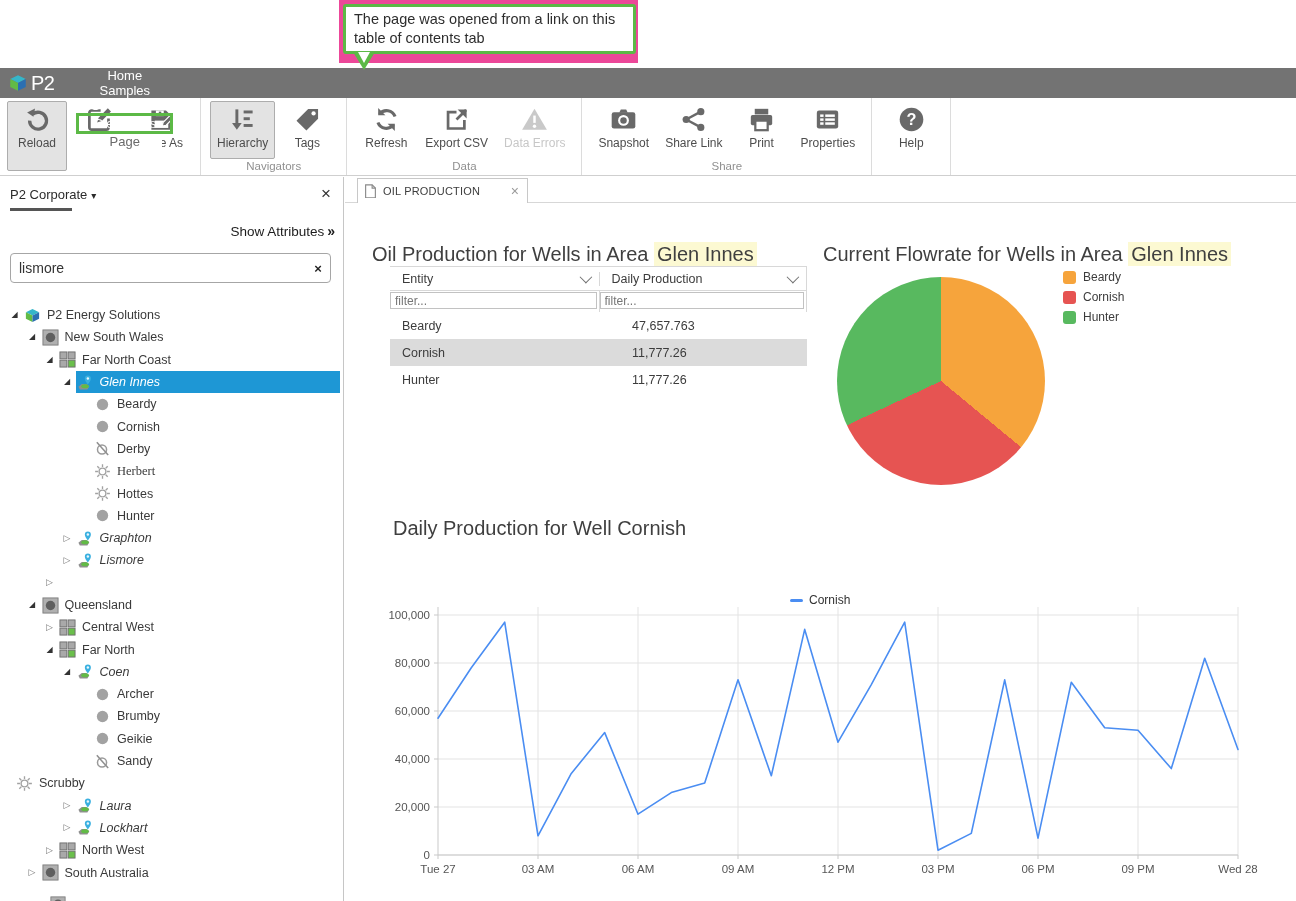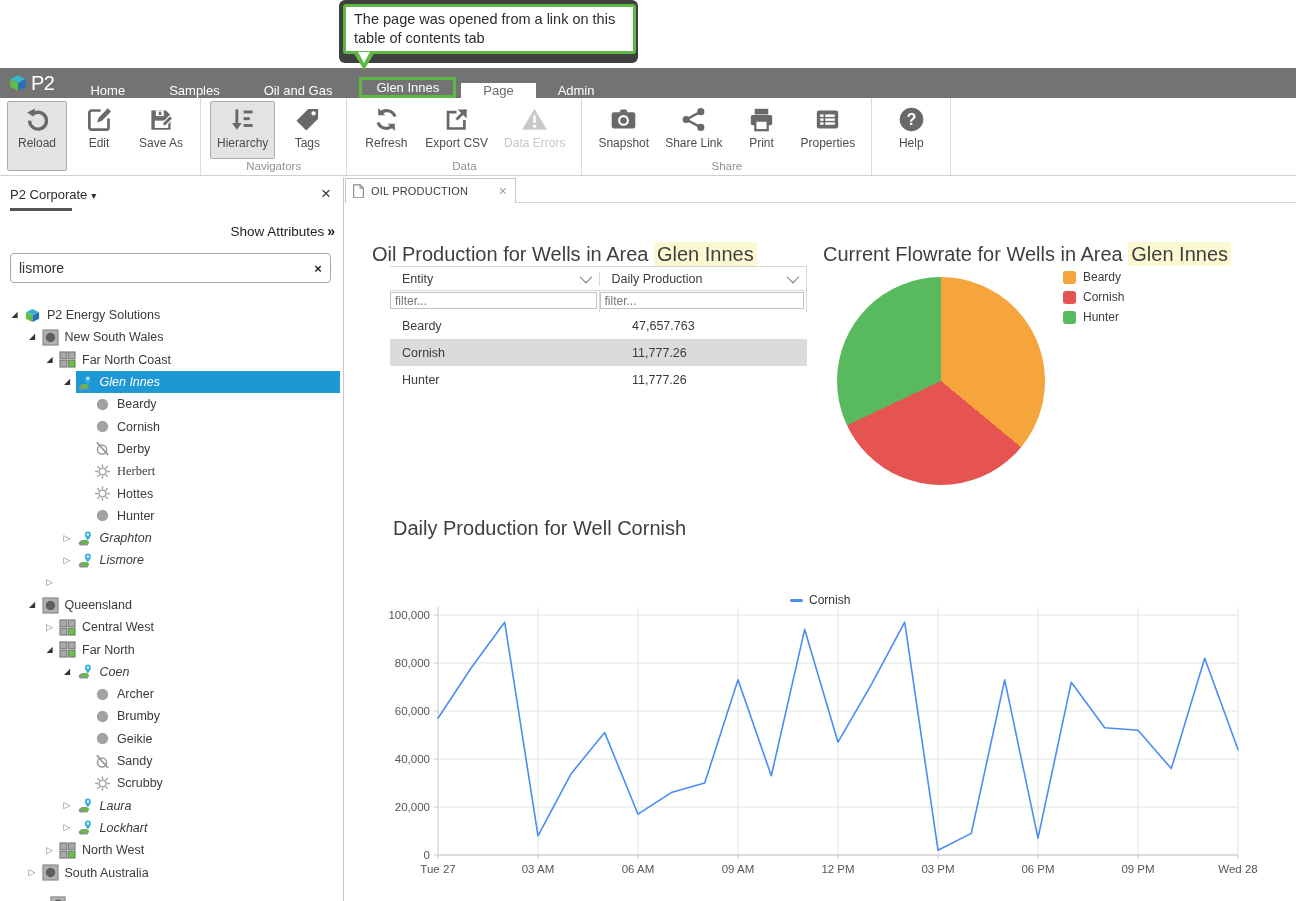--- a/index.html
+++ b/index.html
@@ -1,20 +1,20 @@
 <!DOCTYPE html>
 <html><head>
 <meta charset="utf-8">
 <style>
   html,body{margin:0;padding:0;background:#fff;}
   #app{position:relative;width:1296px;height:901px;background:#fff;overflow:hidden;
        font-family:"Liberation Sans",sans-serif;-webkit-font-smoothing:antialiased;}
 
   
-  .callout-block{position:absolute;left:339px;top:0;width:299px;height:63px;background:#404040;z-index:30;border-radius:6px;}
+  .callout-block{position:absolute;left:339px;top:0;width:299px;height:63px;background:#ec4899;z-index:30;}
   .callout-box{position:absolute;left:4px;top:4px;width:271px;height:38px;background:#fff;
                border:3px solid #5cb946;border-radius:3px;padding:3px 8px;font-size:14.5px;color:#2d2d2d;line-height:1.3;}
   .tail-outer{position:absolute;left:14px;top:52px;width:0;height:0;z-index:31;
               border-left:11px solid transparent;border-right:11px solid transparent;border-top:18px solid #5cb946;}
   .tail-inner{position:absolute;left:19px;top:52px;width:0;height:0;z-index:32;
               border-left:6px solid transparent;border-right:6px solid transparent;border-top:11px solid #fff;}
 
   
   .navbar{position:absolute;left:0;top:68px;width:100%;height:30px;background:#737373;display:flex;align-items:stretch;z-index:10;}
   .nav-logo{display:flex;align-items:center;padding:0 14px 0 8px;}
@@ -63,21 +63,21 @@
   .tree-icon{width:17px;height:17px;margin-right:6px;flex:none;}
   .tree-icon svg{width:100%;height:100%;display:block;}
   .tree-row.area .tree-label{font-style:italic;}
   .tree-row.selected .tree-sel{background:#1e97d5;}
   .tree-row.selected .tree-label{color:#fff;}
   .partial-icon{position:absolute;left:50px;top:719px;width:16px;height:16px;}
 
   
   .content{position:absolute;left:345px;top:177px;right:0;bottom:0;background:#fff;}
   .tabstrip{position:absolute;left:0;top:0;right:0;height:26px;border-bottom:1px solid #d7d7d7;box-sizing:border-box;}
-  .doc-tab{position:absolute;left:0;top:1px;width:171px;height:25px;background:#fff;border:1px solid #c8c8c8;border-bottom:none;
+  .doc-tab{position:absolute;left:12px;top:1px;width:171px;height:25px;background:#fff;border:1px solid #c8c8c8;border-bottom:none;
            display:flex;align-items:center;box-sizing:border-box;padding:3px 6px;}
   .doc-tab .dicon{width:13px;height:15px;margin-right:6px;flex:none;}
   .doc-tab .tlabel{font-size:11px;color:#3d3d3d;flex:1;letter-spacing:0.2px;}
   .doc-tab .tclose{font-size:14px;color:#9a9a9a;padding:0 2px;}
 
   .dash-title{position:absolute;font-size:20px;color:#3f3f3f;white-space:pre;}
   .hl{background:#fcf9d2;padding:1px 3px;}
 
   
   .ptable{position:absolute;left:45px;top:89px;width:417px;font-size:12.5px;color:#3c3c3c;}
@@ -122,21 +122,21 @@
 
   <div class="navbar">
     <div class="nav-logo">
       <svg viewBox="0 0 18 18">
           <path d="M2 5.5L9 2l7 3.5L9 9z" fill="#35b6c9"></path>
           <path d="M2 5.5L9 9v7l-7-3.5z" fill="#62bb46"></path>
           <path d="M16 5.5L9 9v7l7-3.5z" fill="#2b6fb2"></path>
         </svg>
       <span class="p2txt">P2</span>
     </div>
-    <div id="nav-items" style="display:flex;align-items:flex-end;">
+    <div id="nav-items" style="display:flex;align-items:center;flex-direction:column;">
         <div class="nav-item">Home</div>
         <div class="nav-item">Samples</div>
         <div class="nav-item">Oil and Gas</div>
         <div class="nav-item greenbox">Glen Innes</div>
         <div class="nav-item active">Page</div>
         <div class="nav-item">Admin</div>
       </div>
   </div>
 
   <div class="toolbar" id="toolbar">
@@ -541,21 +541,21 @@
           <span class="tree-sel">
             <span class="tree-icon">
               <svg viewBox="0 0 18 18">
                 <circle cx="8.5" cy="10" r="4.8" fill="none" stroke="#9a9a9a" stroke-width="1.6"></circle>
                 <path d="M3 2.5L15 16" stroke="#8f8f8f" stroke-width="1.6"></path>
               </svg>
             </span>
             <span class="tree-label">Sandy</span>
           </span>
         </div>
-        <div class="tree-row" style="padding-left: 78px;">
+        <div class="tree-row" style="">
           <span class="expander none"></span>
           <span class="tree-sel">
             <span class="tree-icon">
               <svg viewBox="0 0 18 18">
                 <circle cx="9" cy="9" r="3.6" fill="none" stroke="#a2a2a2" stroke-width="1.5"></circle>
                 <g stroke="#a2a2a2" stroke-width="1.4">
                   <path d="M9 1.2v3M9 13.8v3M1.2 9h3M13.8 9h3M3.5 3.5l2.1 2.1M12.4 12.4l2.1 2.1M14.5 3.5l-2.1 2.1M5.6 12.4l-2.1 2.1"></path>
                 </g>
               </svg>
             </span>

